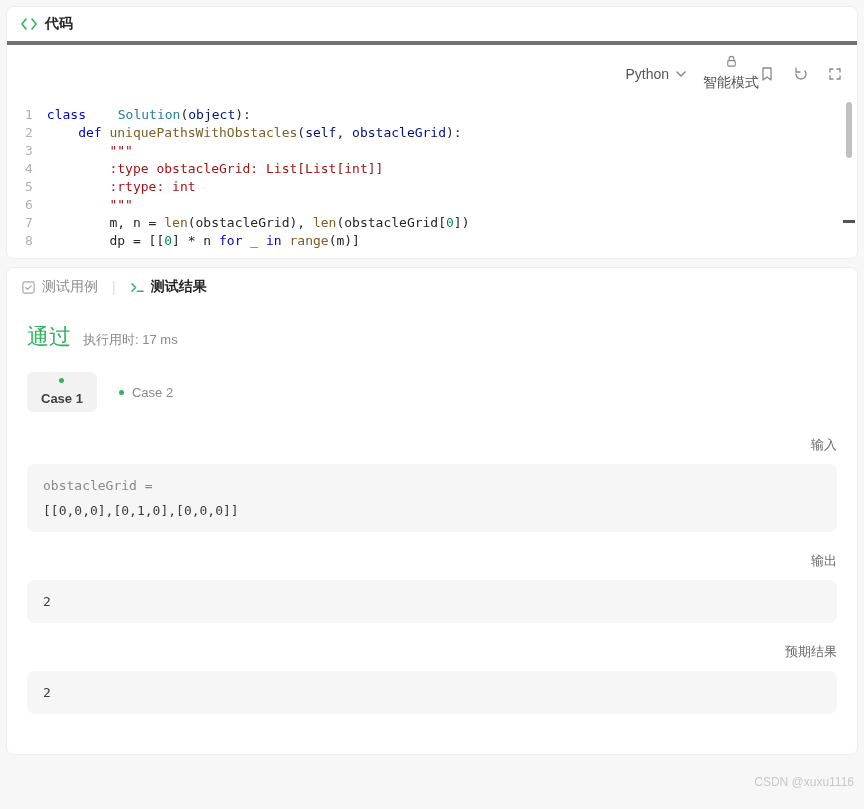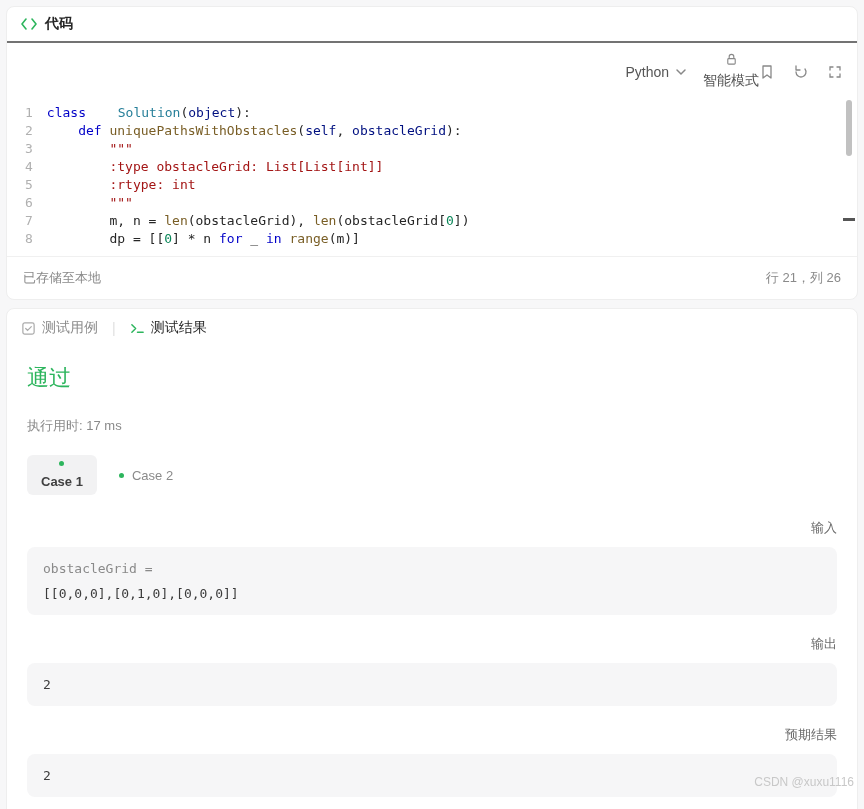--- a/index.html
+++ b/index.html
@@ -1,18 +1,18 @@
 <!DOCTYPE html>
 <html><head>
 <meta charset="utf-8">
 <style>
 * { margin:0; padding:0; box-sizing:border-box; }
 body { font-family:-apple-system,BlinkMacSystemFont,"Segoe UI",sans-serif; background:#f7f7f8; color:#262626; font-size:14px; width:864px; height:809px; overflow:hidden; position:relative; }
 .panel { background:#fff; border-radius:8px; margin:6px 6px 8px 6px; border:1px solid #eee; }
-.hdr { display:flex; align-items:center; padding:8px 14px; border-bottom:2px solid #737373; gap:8px; }
+.hdr { display:flex; align-items:center; padding:8px 14px; border-bottom:4px solid #737373; gap:8px; }
 .hdr .icon { color:#2db55d; display:inline-flex; }
 .hdr .title { font-weight:600; color:#262626; }
 .toolbar { display:flex; align-items:center; padding:10px 14px; justify-content:flex-end; }
 .tb-left { display:flex; align-items:center; gap:16px; }
 .lang { display:flex; align-items:center; gap:6px; color:#555; cursor:pointer; }
 .mode { display:flex; align-items:center; gap:6px; color:#555;flex-direction:column; }
 .tb-right { display:flex; align-items:center; gap:18px; color:#6b6b6b; }
 .tb-right .ic { cursor:pointer; display:inline-flex; }
 .editor-wrap { position:relative; }
 .editor { display:flex; font-family:Consolas,Menlo,monospace; font-size:13px; line-height:18px; padding:4px 0 8px 0; height:156px; overflow:hidden; }
@@ -24,26 +24,26 @@
 .fn { color:#795e26; }
 .str { color:#a31515; }
 .num { color:#098658; }
 .id { color:#001080; }
 .scroll { position:absolute; right:2px; top:0; width:12px; height:100%; }
 .scroll .thumb { position:absolute; right:3px; top:0; width:6px; height:56px; background:#c1c1c1; border-radius:3px; }
 .mark { position:absolute; right:0; top:118px; width:12px; height:3px; background:#555; }
 .status { display:flex; justify-content:space-between; padding:12px 16px; color:#8a8a8a; font-size:13px; border-top:1px solid #f0f0f0; }
 .tabs-hdr { display:flex; align-items:center; gap:14px; padding:10px 14px; }
 .tab-h { display:flex; align-items:center; gap:6px; color:#8a8a8a; cursor:pointer; }
-.tab-h.active { color:#262626; font-weight:400; }
+.tab-h.active { color:#262626; font-weight:700; }
 .tab-h .ic { display:inline-flex; }
 .tab-h.active .ic { color:#2db55d; }
 .divider { color:#e0e0e0; }
 .result-body { padding:6px 20px 20px 20px; }
-.pass-row { display:flex; align-items:baseline; gap:24px; margin:10px 0 20px 0;flex-direction:column; }
+.pass-row { display:flex; align-items:baseline; gap:12px; margin:10px 0 20px 0; }
 .pass { color:#2db55d; font-size:22px; font-weight:500; }
 .rt { color:#8a8a8a; font-size:13px; }
 .case-tabs { display:flex; gap:8px; margin-bottom:24px; }
 .case { padding:6px 14px; border-radius:6px; display:flex; align-items:center; gap:8px; color:#8a8a8a; cursor:pointer; font-size:13px; }
 .case.active { background:#f2f2f3; color:#404040; font-weight:700;flex-direction:column; }
 .dot { width:5px; height:5px; border-radius:50%; background:#2db55d; }
 .sec-label { color:#6b6b6b; font-size:13px; margin:8px 0 10px 0;text-align:right; }
 .val-box { background:#f6f6f7; border-radius:8px; padding:14px 16px; font-family:Consolas,Menlo,monospace; font-size:13px; color:#3c3c3c; margin-bottom:20px; }
 .val-box .vl { color:#8a8a8a; font-family:inherit; margin-bottom:10px; }
 .watermark { position:absolute; right:10px; bottom:20px; color:#c8c8c8; font-size:12px; }
@@ -107,24 +107,20 @@
           <div>7</div>
           <div>8</div>
         </div>
       <div class="code" id="code"><div><span class="kw">class </span><span class="cls">Solution</span><span>(</span><span class="id">object</span><span>):</span></div><div><span>    </span><span class="kw">def </span><span class="fn">uniquePathsWithObstacles</span><span>(</span><span class="id">self</span><span>, </span><span class="id">obstacleGrid</span><span>):</span></div><div><span>        </span><span class="str">"""</span></div><div><span>        </span><span class="str">:type obstacleGrid: List[List[int]]</span></div><div><span>        </span><span class="str">:rtype: int</span></div><div><span>        </span><span class="str">"""</span></div><div><span>        m, n = </span><span class="fn">len</span><span>(obstacleGrid), </span><span class="fn">len</span><span>(obstacleGrid[</span><span class="num">0</span><span>])</span></div><div><span>        dp = [[</span><span class="num">0</span><span>] * n </span><span class="kw">for</span><span> _ </span><span class="kw">in</span><span> </span><span class="fn">range</span><span>(m)]</span></div></div>
     </div>
     <div class="scroll">
       <div class="thumb"></div>
       <div class="mark"></div>
     </div>
   </div>
-  <div class="status">
-    <span>已存储至本地</span>
-    <span>行 21，列 26</span>
-  </div>
 </div>
 
 <div class="panel">
   <div class="tabs-hdr">
     <div class="tab-h">
       <span class="ic">
         <svg width="15" height="15" viewBox="0 0 16 16">
             <rect x="2" y="2" width="12" height="12" rx="2" stroke="#aaa" stroke-width="1.3" fill="none"></rect>
             <path d="M5 8l2 2 4-4" stroke="#aaa" stroke-width="1.3" fill="none" stroke-linecap="round"></path>
           </svg>

